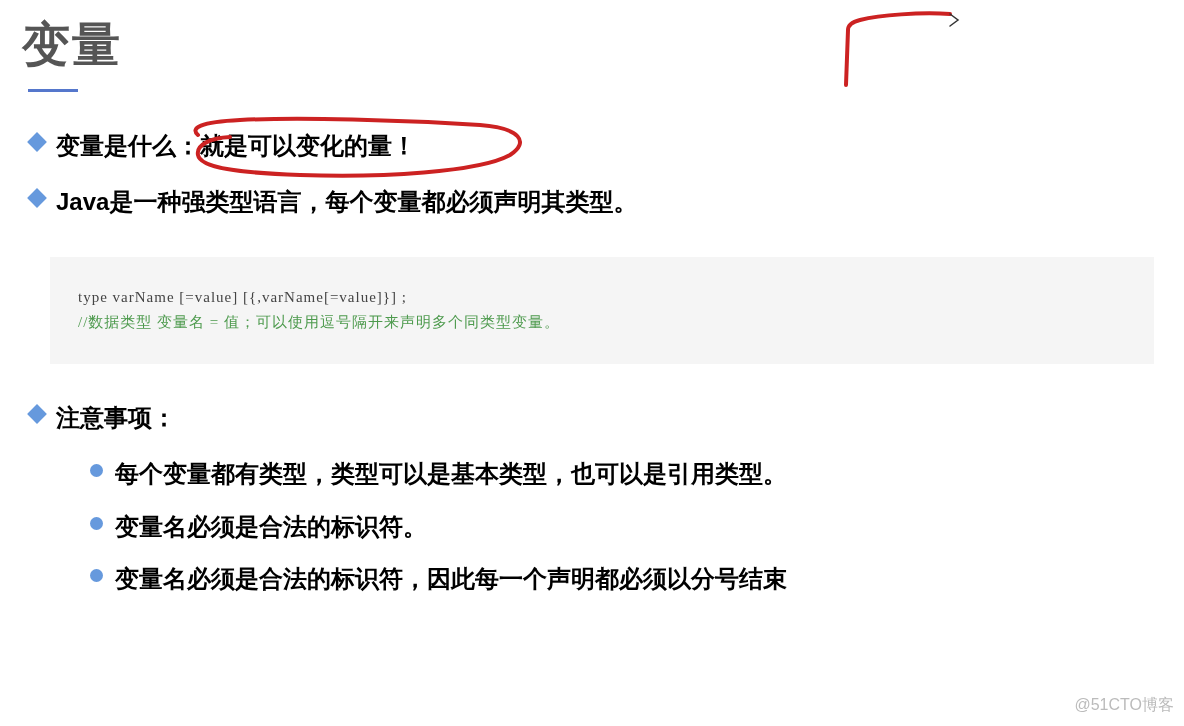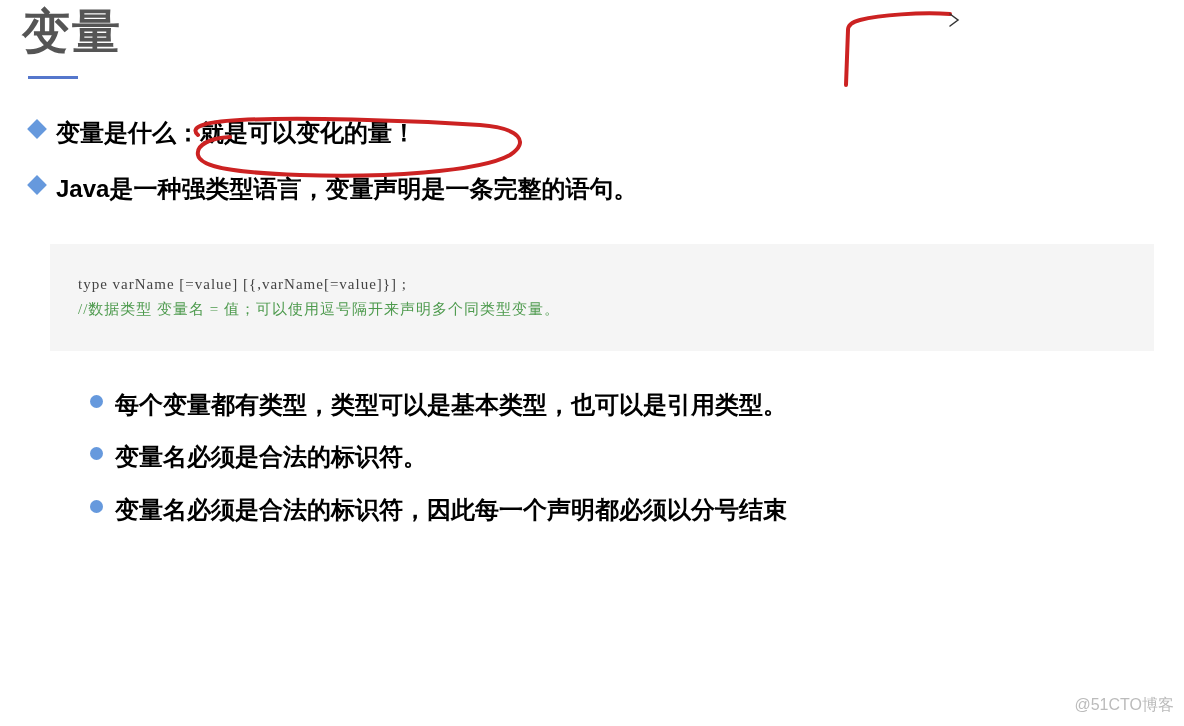--- a/index.html
+++ b/index.html
@@ -12,21 +12,21 @@
       background: #ffffff;
       width: 1184px;
       height: 726px;
       position: relative;
       overflow: hidden;
     }
     .page-title {
       font-size: 48px;
       font-weight: bold;
       color: #555555;
-      padding: 0 22px 0;
+      padding: 13px 22px 0;
       letter-spacing: 2px;
     }
     .title-underline {
       width: 50px;
       height: 3px;
       background: #5577cc;
       margin: 12px 0 0 28px;
     }
     .bullets {
       margin-top: 35px;
@@ -110,30 +110,34 @@
 <div class="page-title">变量</div>
 <div class="title-underline"></div>
 
 <div class="bullets">
   <div class="bullet-item">
     <div class="diamond"></div>
     <div class="bullet-text">变量是什么：就是可以变化的量！</div>
   </div>
   <div class="bullet-item">
     <div class="diamond"></div>
-    <div class="bullet-text">Java是一种强类型语言，变量声明是一条完整的语句。</div>
+    <div class="bullet-text">Java是一种强类型语言，每个变量都必须声明其类型。</div>
   </div>
 </div>
 
 <div class="code-block">
   <div class="code-line">type varName  [=value] [{,varName[=value]}] ;</div>
   <div class="code-comment">//数据类型  变量名 = 值；可以使用逗号隔开来声明多个同类型变量。</div>
 </div>
 
 <div class="notes-section">
+  <div class="bullet-item">
+    <div class="diamond"></div>
+    <div class="bullet-text">注意事项：</div>
+  </div>
   <div class="sub-bullets">
     <div class="sub-bullet-item">
       <div class="dot"></div>
       <div class="bullet-text">每个变量都有类型，类型可以是基本类型，也可以是引用类型。</div>
     </div>
     <div class="sub-bullet-item">
       <div class="dot"></div>
       <div class="bullet-text">变量名必须是合法的标识符。</div>
     </div>
     <div class="sub-bullet-item">

